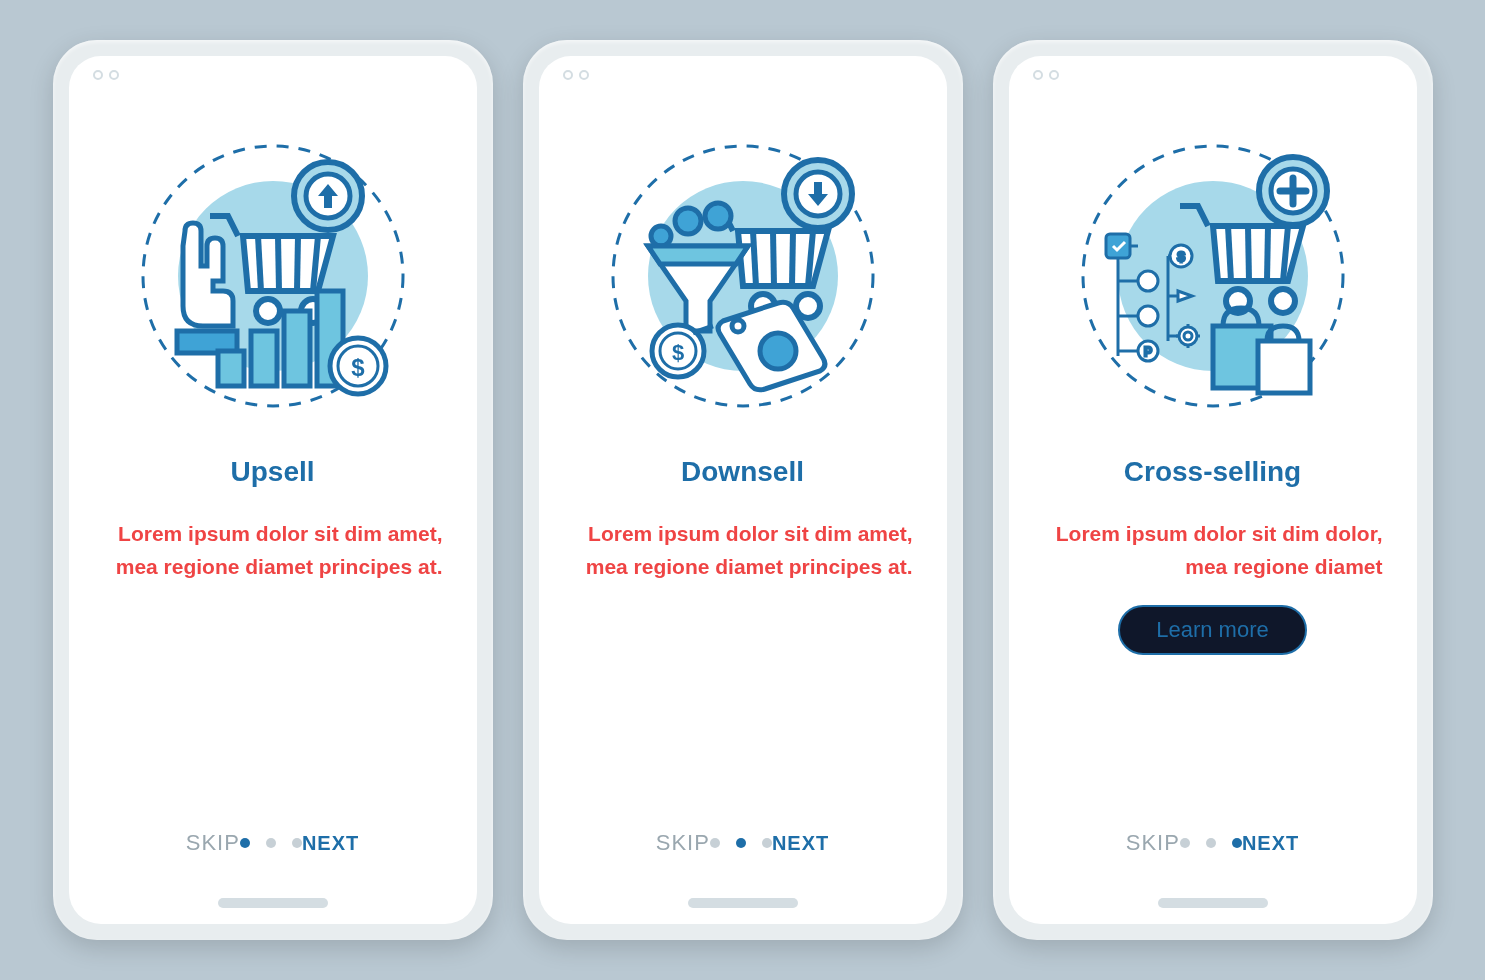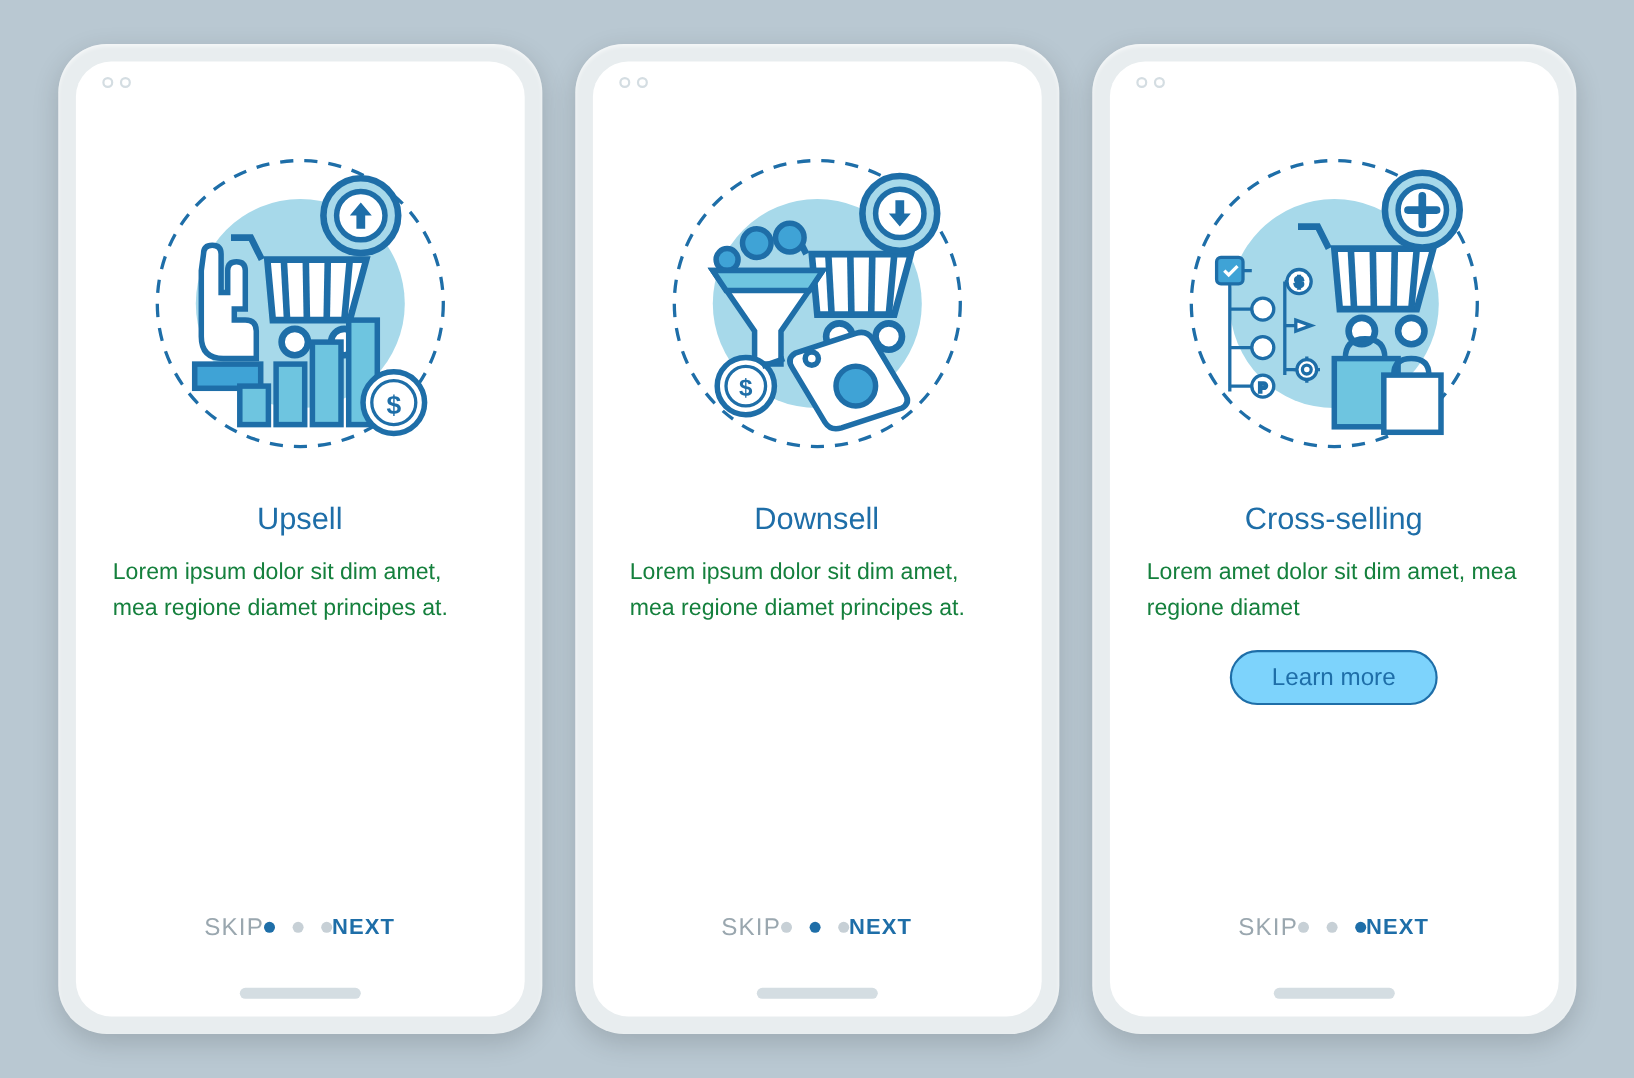--- a/index.html
+++ b/index.html
@@ -47,36 +47,36 @@
   }
   .illustration {
     width: 300px;
     height: 300px;
     margin-top: 40px;
     margin-bottom: 30px;
   }
   .title {
     font-size: 28px;
     color: #1e6ea8;
-    font-weight: 400;
-    margin-bottom: 16px;
+    font-weight: 700;
+    margin-bottom: 30px;
   }
   .description {
     font-size: 21px;
     line-height: 1.55;
-    color: #15803d;
-    text-align: left;
-    font-weight: 400;
+    color: #ef4444;
+    text-align: right;
+    font-weight: 700;
     max-width: 340px;
   }
   .learn-more {
     margin-top: 22px;
     border: 2px solid #1e6ea8;
     color: #1e6ea8;
-    background: #7dd3fc;
+    background: #0f172a;
     font-size: 22px;
     padding: 10px 36px;
     border-radius: 999px;
     cursor: pointer;
   }
   .nav {
     position: absolute;
     bottom: 68px;
     left: 34px;
     right: 34px;
@@ -279,21 +279,21 @@
       </g>
 
       <g stroke="#1e6ea8" stroke-width="5">
         <rect x="150" y="200" width="58" height="62" fill="#6ec5e0"></rect>
         <path d="M160 200 q0 -18 18 -18 t18 18" fill="none"></path>
         <rect x="195" y="215" width="52" height="52" fill="#fff"></rect>
         <path d="M204 215 q0 -15 16 -15 t16 15" fill="none"></path>
       </g>
     </svg>
     <div class="title">Cross-selling</div>
-    <div class="description">Lorem amet dolor sit dim amet, mea regione diamet</div>
+    <div class="description">Lorem ipsum dolor sit dim dolor, mea regione diamet</div>
     <button class="learn-more">Learn more</button>
     <div class="nav">
       <span class="skip">SKIP</span>
       <div class="dots">
         <span class="dot"></span>
         <span class="dot"></span>
         <span class="dot active"></span>
       </div>
       <span class="next">NEXT</span>
     </div>

